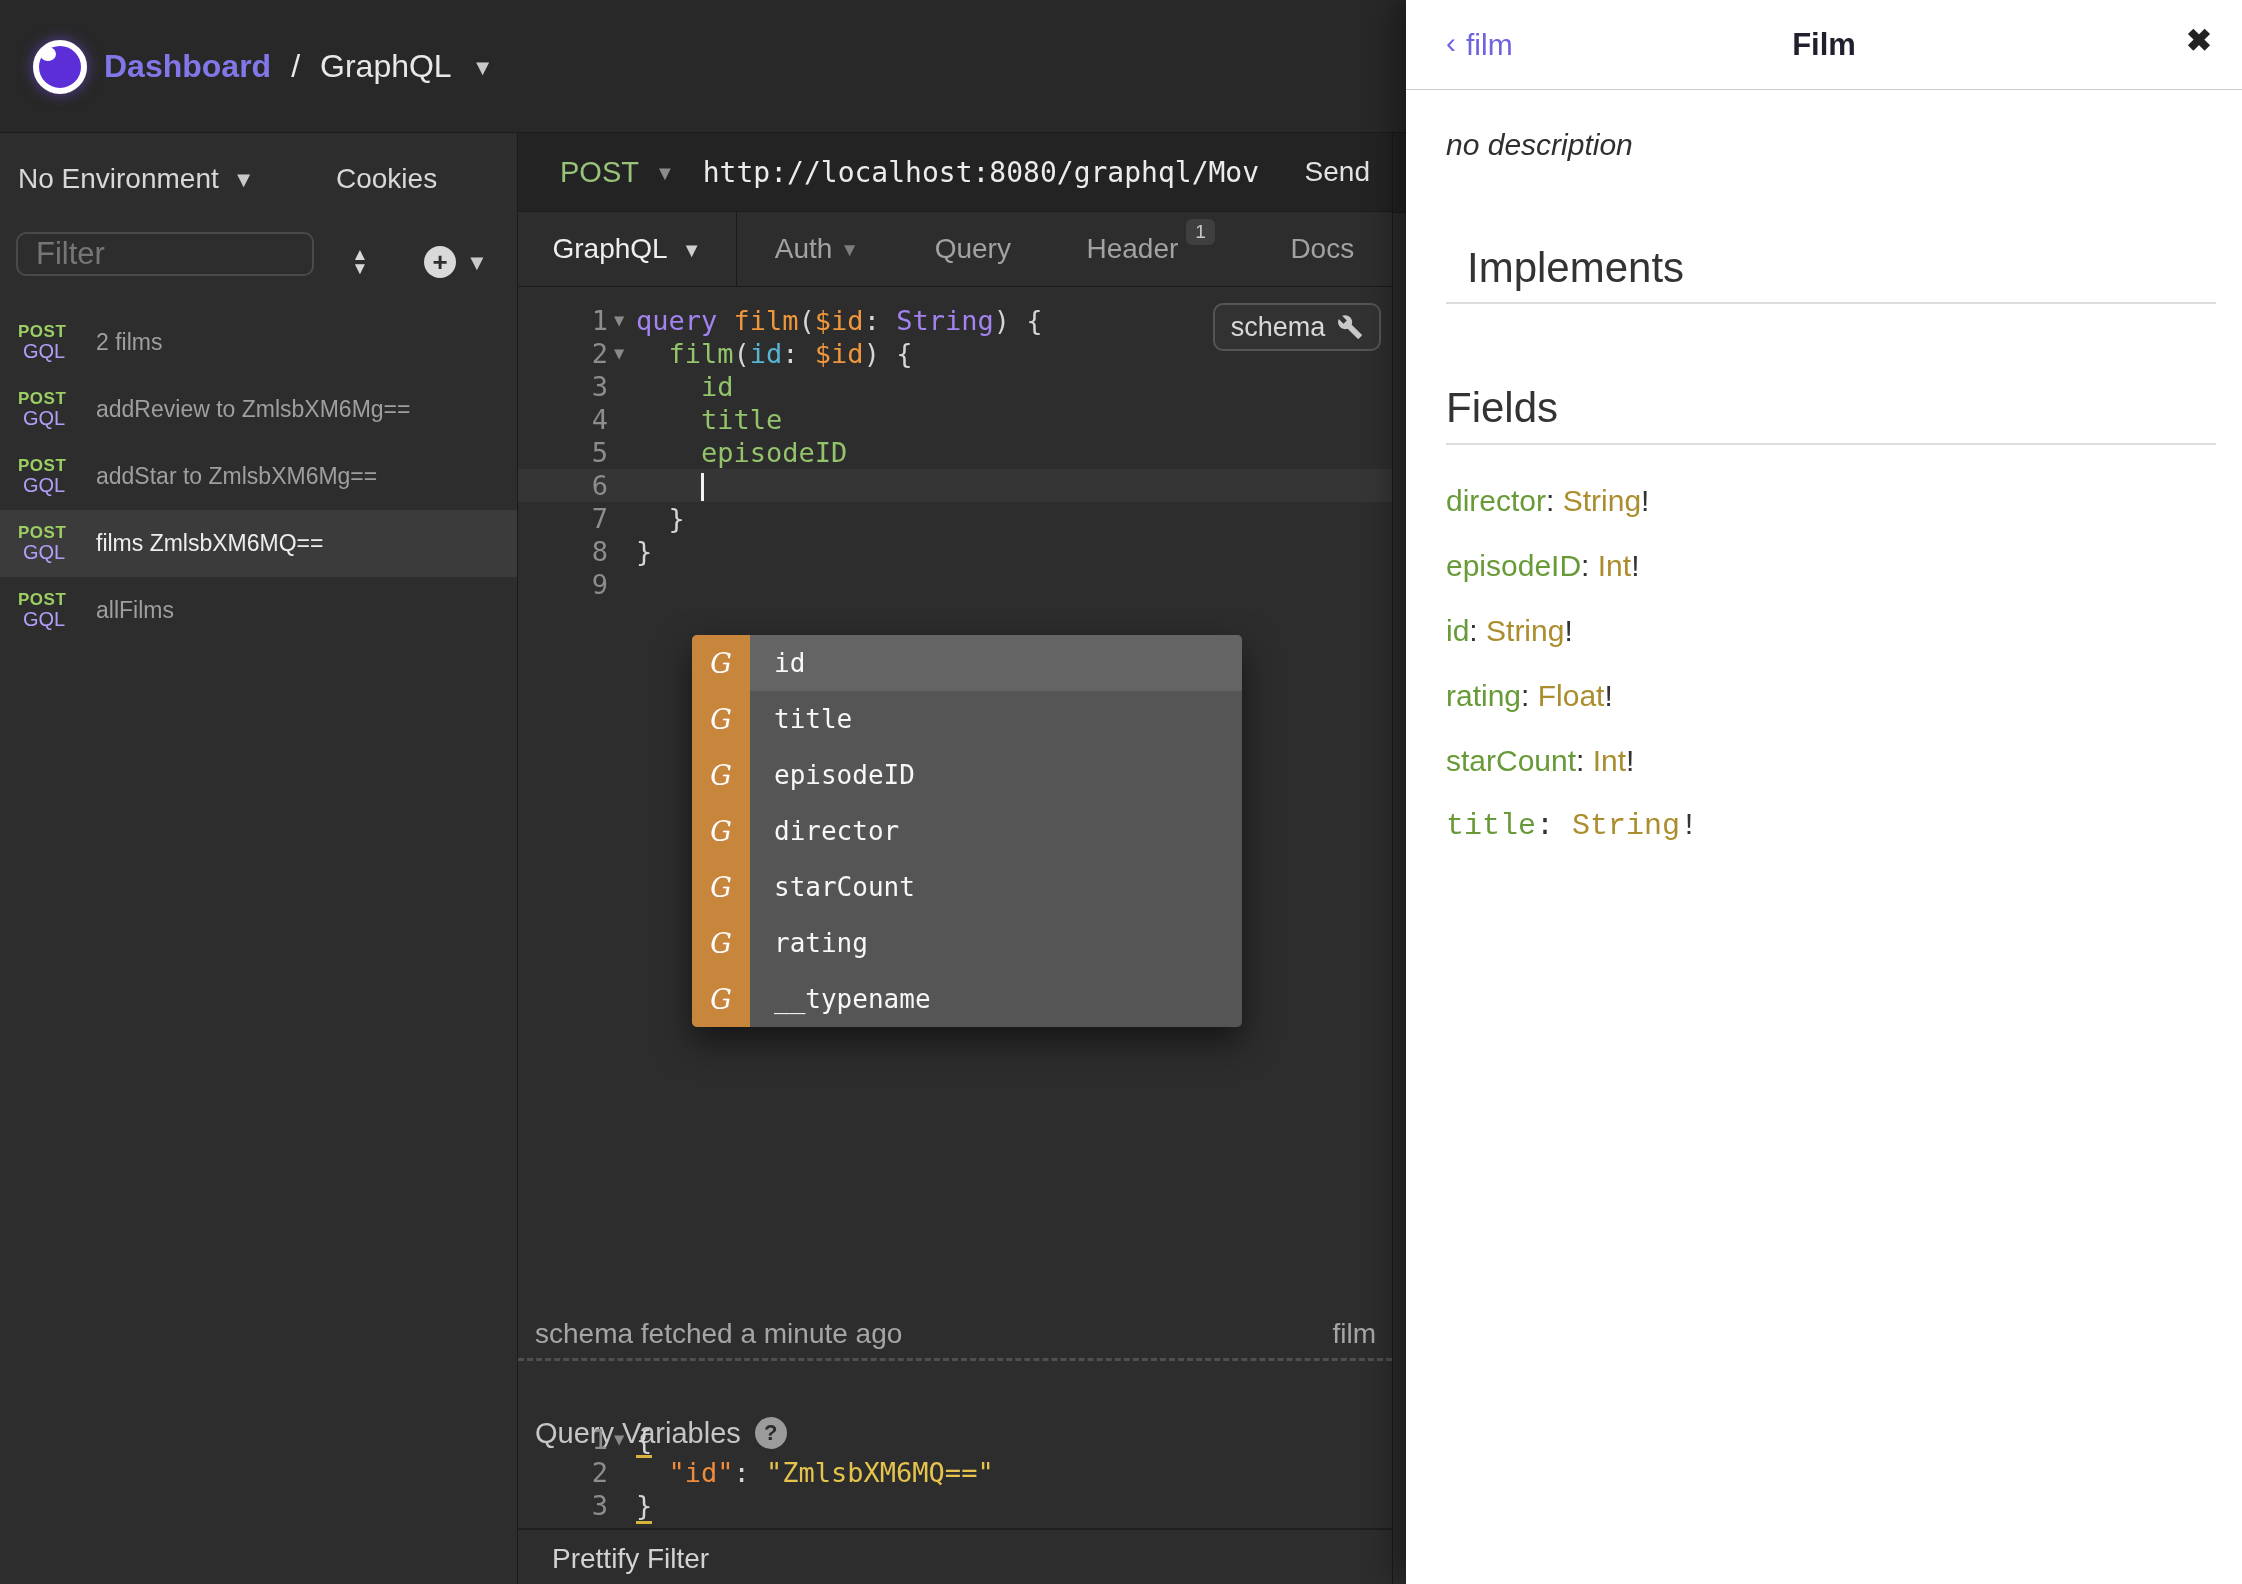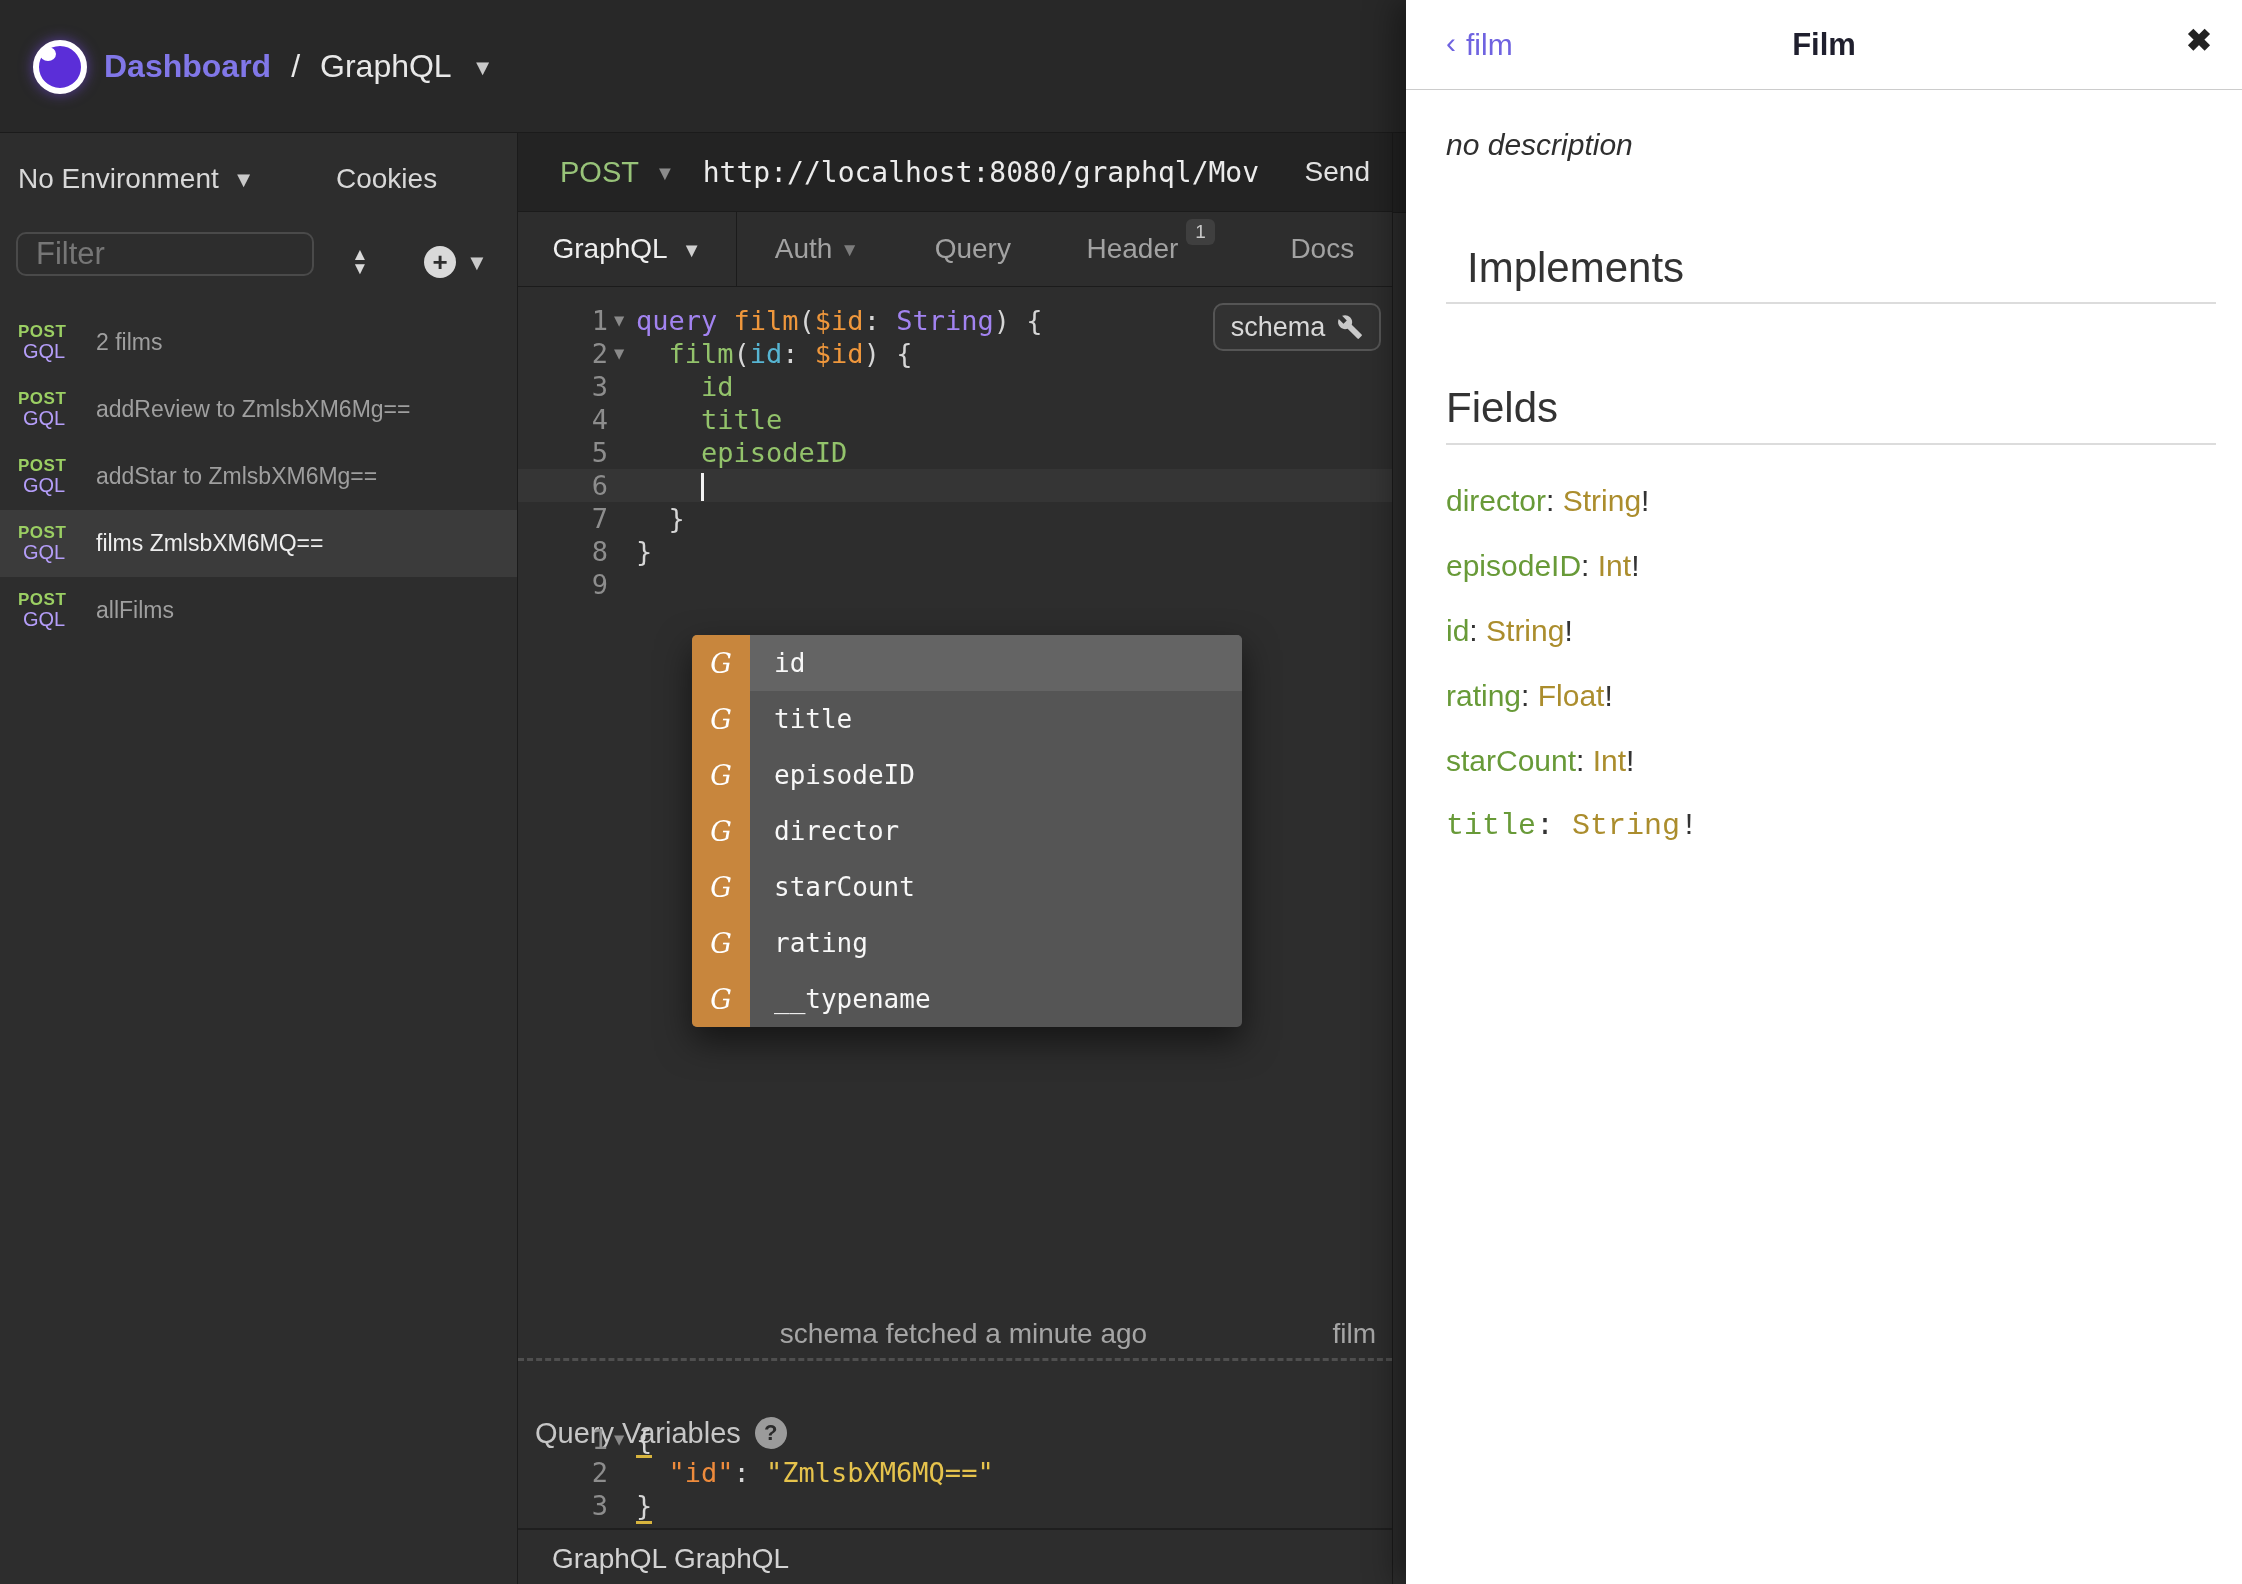--- a/index.html
+++ b/index.html
@@ -103,21 +103,21 @@
   .ac-menu{position:absolute;left:174px;top:348px;width:550px;border-radius:5px;overflow:hidden;
     background:#555;box-shadow:0 14px 34px rgba(0,0,0,.55);z-index:5;}
   .ac-row{height:56px;display:flex;cursor:pointer;}
   .ac-g{width:58px;background:#c8863d;color:#fff;display:flex;align-items:center;justify-content:center;
     font-family:"DejaVu Serif",serif;font-style:italic;font-size:27px;flex:none;}
   .ac-label-cell{flex:1;display:flex;align-items:center;padding-left:24px;
     font-family:"DejaVu Sans Mono",monospace;font-size:26px;color:#f7f7f7;}
   .ac-row.active .ac-label-cell{background:#646464;}
 
   .status-row{position:absolute;left:0;top:1177px;width:100%;height:51px;
-    border-bottom:3px dashed #4f4f4f;display:flex;align-items:center;justify-content:center;}
+    border-bottom:3px dashed #4f4f4f;display:flex;align-items:center;}
   .status-left{margin-left:17px;color:#a5a5a5;font-size:28px;}
   .status-right{position:absolute;right:16px;color:#a5a5a5;font-size:28px;}
   .qv-head{position:absolute;left:17px;top:1239px;height:40px;display:flex;align-items:center;gap:14px;
     color:#c6c6c6;font-size:29px;margin-top:41px;}
   .help-circle{width:32px;height:32px;border-radius:50%;background:#9b9b9b;color:#2b2b2b;
     display:flex;align-items:center;justify-content:center;font-size:22px;font-weight:700;}
   .vars{position:absolute;left:0;top:1290px;width:100%;height:105px;}
   .footer-row{position:absolute;left:0;top:1395px;width:100%;height:60px;border-top:2px solid #1f1f1f;
     display:flex;align-items:center;}
   .prettify-btn{margin-left:34px;color:#d2d2d2;font-size:28px;cursor:pointer;}
@@ -313,21 +313,21 @@
   </div>
   <div class="vars">
     <div id="var-lines">
         <div class="code-line" style="top: 0px;"><span class="ln">1</span><span class="fold">▼</span><span class="code-text"><span class="tok-punc tok-brace">{</span></span></div>
         <div class="code-line" style="top: 33px;"><span class="ln">2</span><span class="code-text"><span class="tok-punc">  </span><span class="tok-key">"id"</span><span class="tok-punc">: </span><span class="tok-str">"ZmlsbXM6MQ=="</span></span></div>
         <div class="code-line" style="top: 66px;"><span class="ln">3</span><span class="code-text"><span class="tok-punc tok-brace">}</span></span></div>
       </div>
   </div>
 
   <div class="footer-row">
-    <span class="prettify-btn">GraphQL GraphQL</span>
+    <span class="prettify-btn">Prettify Filter</span>
   </div>
 </div>
 
 <div class="sliver"></div>
 
 <div class="drawer">
   <div class="drawer-header">
     <div class="back-link">
       <span class="back-chev">‹</span>
       <span>film</span>

